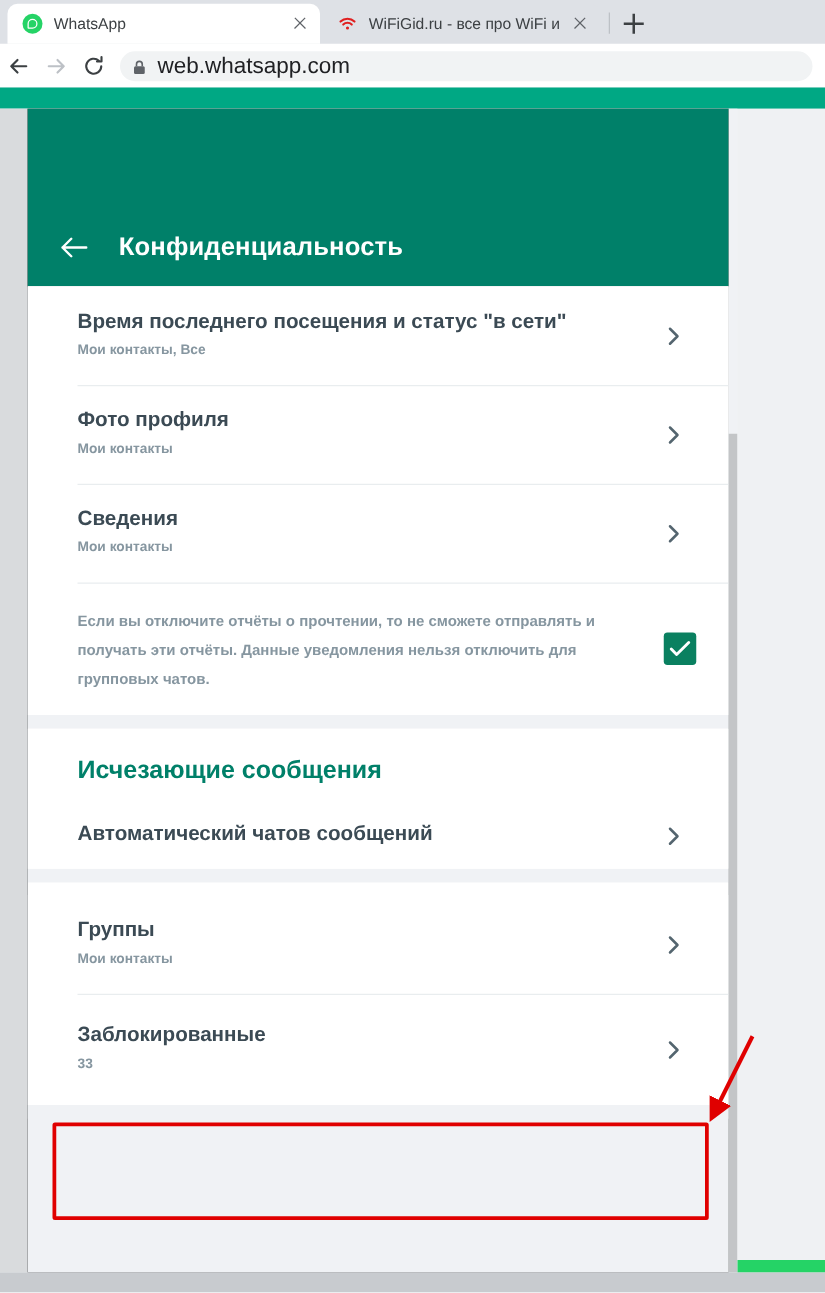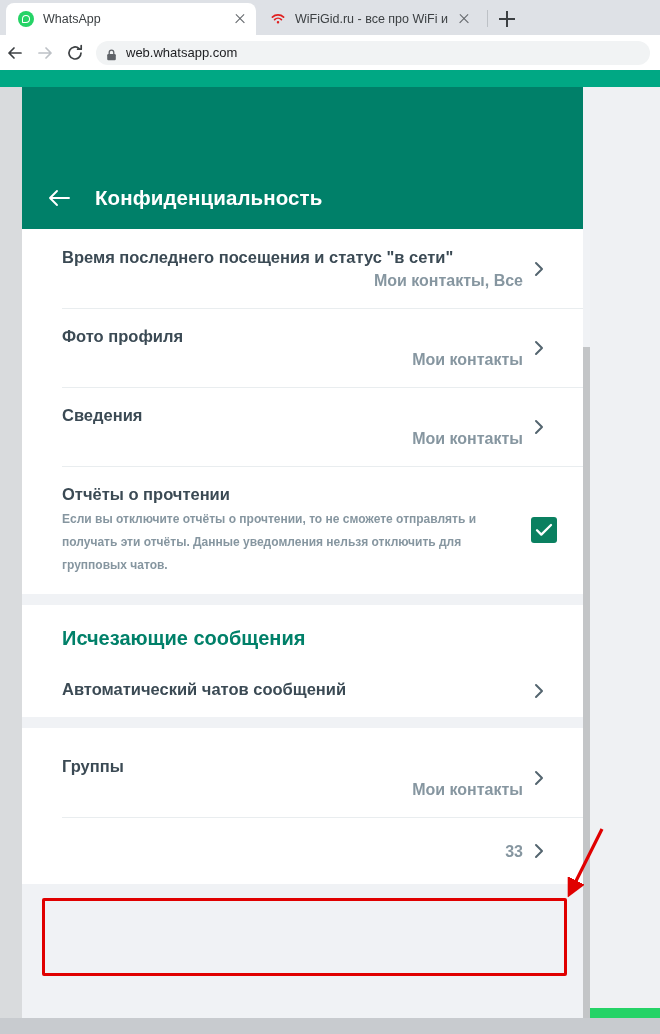--- a/index.html
+++ b/index.html
@@ -80,21 +80,21 @@
   .omnibox {
     flex: 1 1 auto; height: 24px; margin: 0 10px 0 6px;
     background: #f1f3f4; border-radius: 12px;
     display: flex; align-items: center; padding: 0 10px;
   }
   .lock {
     width: 11px; height: 12px; flex: 0 0 11px; margin-right: 9px;
     position: relative;
   }
   .omnibox-url {
-    font-size: 13px; color: #202124; white-space: nowrap; text-align: center;
+    font-size: 18px; color: #202124; white-space: nowrap; text-align: center;
   }
 
   
   .wa-page {
     position: absolute; left: 0; top: 70px; width: 660px; height: 964px;
     background: #f0f2f5;
   }
   .wa-topband {
     position: absolute; left: 0; top: 0; width: 660px; height: 17px;
     background: #00a884;
@@ -136,21 +136,21 @@
     padding: 17px 60px 17px 40px; cursor: pointer;
   }
   .row + .row::before {
     content: ""; position: absolute; left: 40px; right: 0; top: 0;
     height: 1px; background: #e9edef;
   }
   .row-title {
     font-size: 16.5px; color: #3b4a54; line-height: 22px;
   }
   .row-sub {
-    font-size: 16px; color: #8696a0; line-height: 21px; margin-top: 2px; text-align: right;
+    font-size: 11px; color: #8696a0; line-height: 21px; margin-top: 2px;
   }
   .chevron {
     position: absolute; right: 36px; top: 50%;
     transform: translateY(-50%);
     width: 16px; height: 16px;
   }
   .section-label {
     font-size: 20px; color: #008069;
     padding: 22px 40px 14px 40px; background: #ffffff;
   }
@@ -307,21 +307,20 @@
               <div class="row-title">Сведения</div>
               <div class="row-sub">Мои контакты</div>
               <span class="chevron">
                 <svg width="16" height="16" viewBox="0 0 16 16">
                     <path d="M5 2l6 6-6 6" stroke="#54656f" stroke-width="2" fill="none" stroke-linecap="round" stroke-linejoin="round"></path>
                   </svg>
               </span>
             </div>
 
             <div class="row" style="padding-right:70px;">
-              <div class="row-title">Отчёты о прочтении</div>
               <div class="row-desc">Если вы отключите отчёты о прочтении, то не сможете отправлять и получать эти отчёты. Данные уведомления нельзя отключить для групповых чатов.</div>
               <span class="checkbox">
                 <svg width="18" height="16" viewBox="0 0 18 16">
                     <path d="M2 8.2l4.3 4.4L16 3" stroke="#ffffff" stroke-width="2.3" fill="none" stroke-linecap="round" stroke-linejoin="round"></path>
                   </svg>
               </span>
             </div>
           </div>
 
           <div class="gap"></div>
@@ -344,20 +343,21 @@
             <div class="row">
               <div class="row-title">Группы</div>
               <div class="row-sub">Мои контакты</div>
               <span class="chevron">
                 <svg width="16" height="16" viewBox="0 0 16 16">
                     <path d="M5 2l6 6-6 6" stroke="#54656f" stroke-width="2" fill="none" stroke-linecap="round" stroke-linejoin="round"></path>
                   </svg>
               </span>
             </div>
             <div class="row" style="padding-top:22px;padding-bottom:22px;">
+              <div class="row-title">Заблокированные</div>
               <div class="row-sub">33</div>
               <span class="chevron">
                 <svg width="16" height="16" viewBox="0 0 16 16">
                     <path d="M5 2l6 6-6 6" stroke="#54656f" stroke-width="2" fill="none" stroke-linecap="round" stroke-linejoin="round"></path>
                   </svg>
               </span>
             </div>
           </div>
 
           <div class="gap"></div>

